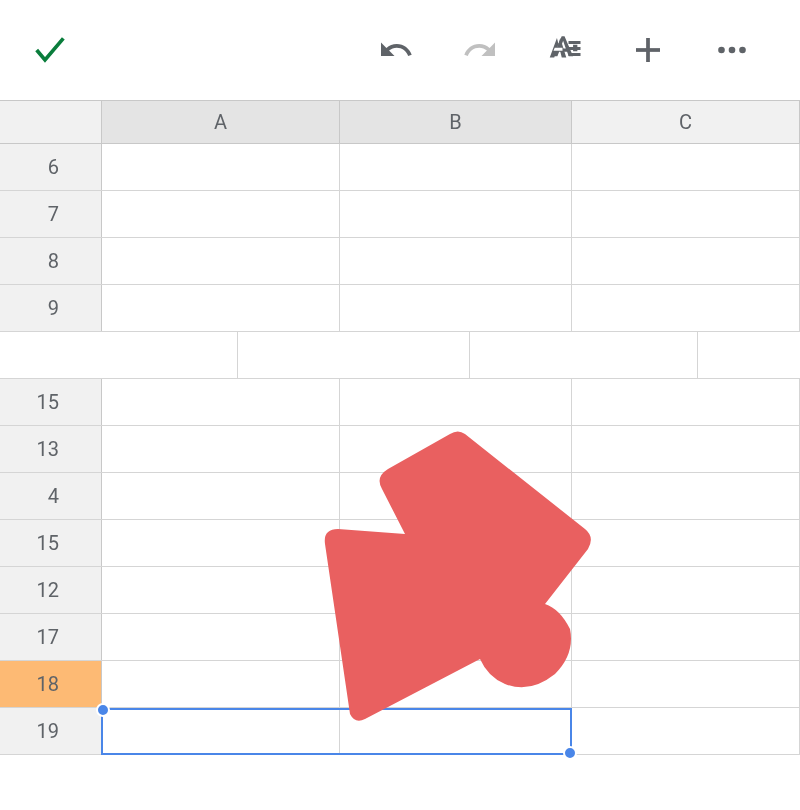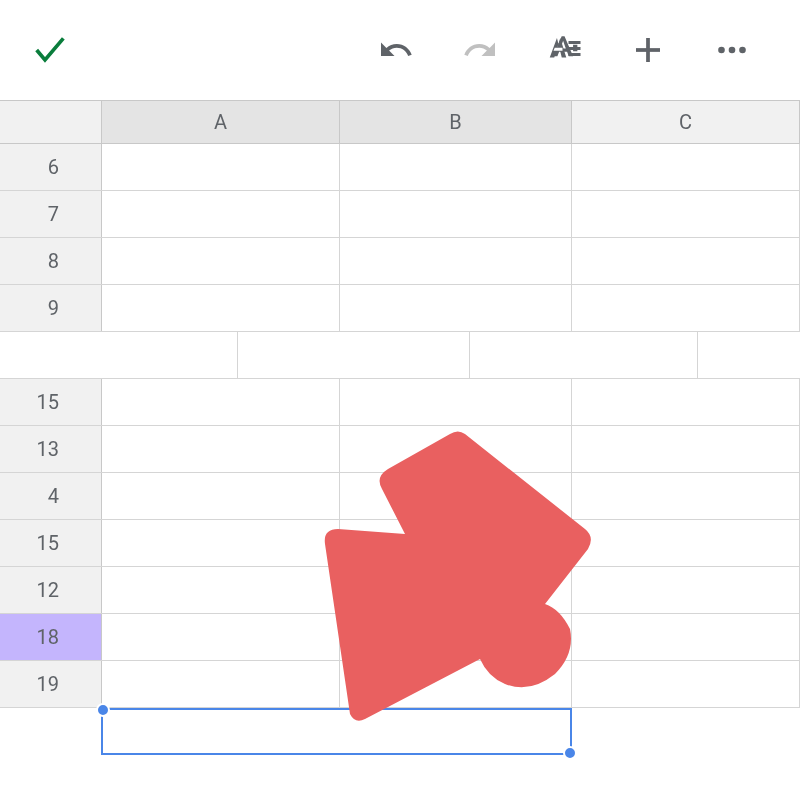--- a/index.html
+++ b/index.html
@@ -95,21 +95,21 @@
       border-right: 1px solid #c8c8c8;
       background: #f1f1f1;
       display: flex;
       align-items: center;
       justify-content: flex-end;
       padding-right: 42px;
       font-size: 20px;
       color: #5f6368;
     }
     .row-header.selected {
-      background: #c4b5fd;
+      background: #fdba74;
     }
     .cell {
       flex-shrink: 0;
       border-right: 1px solid #d5d5d5;
       background: #fff;
     }
     .cell.col-a { width: 238px; }
     .cell.col-b { width: 232px; }
     .cell.col-c { width: 228px; }
     .selection-box {
@@ -246,20 +246,26 @@
       <div class="cell col-c"></div>
     </div>
     <div class="row">
       <div class="row-header">15</div>
       <div class="cell col-a"></div>
       <div class="cell col-b"></div>
       <div class="cell col-c"></div>
     </div>
     <div class="row">
       <div class="row-header">12</div>
+      <div class="cell col-a"></div>
+      <div class="cell col-b"></div>
+      <div class="cell col-c"></div>
+    </div>
+    <div class="row">
+      <div class="row-header">17</div>
       <div class="cell col-a"></div>
       <div class="cell col-b"></div>
       <div class="cell col-c"></div>
     </div>
     <div class="row">
       <div class="row-header selected">18</div>
       <div class="cell col-a"></div>
       <div class="cell col-b"></div>
       <div class="cell col-c"></div>
     </div>

